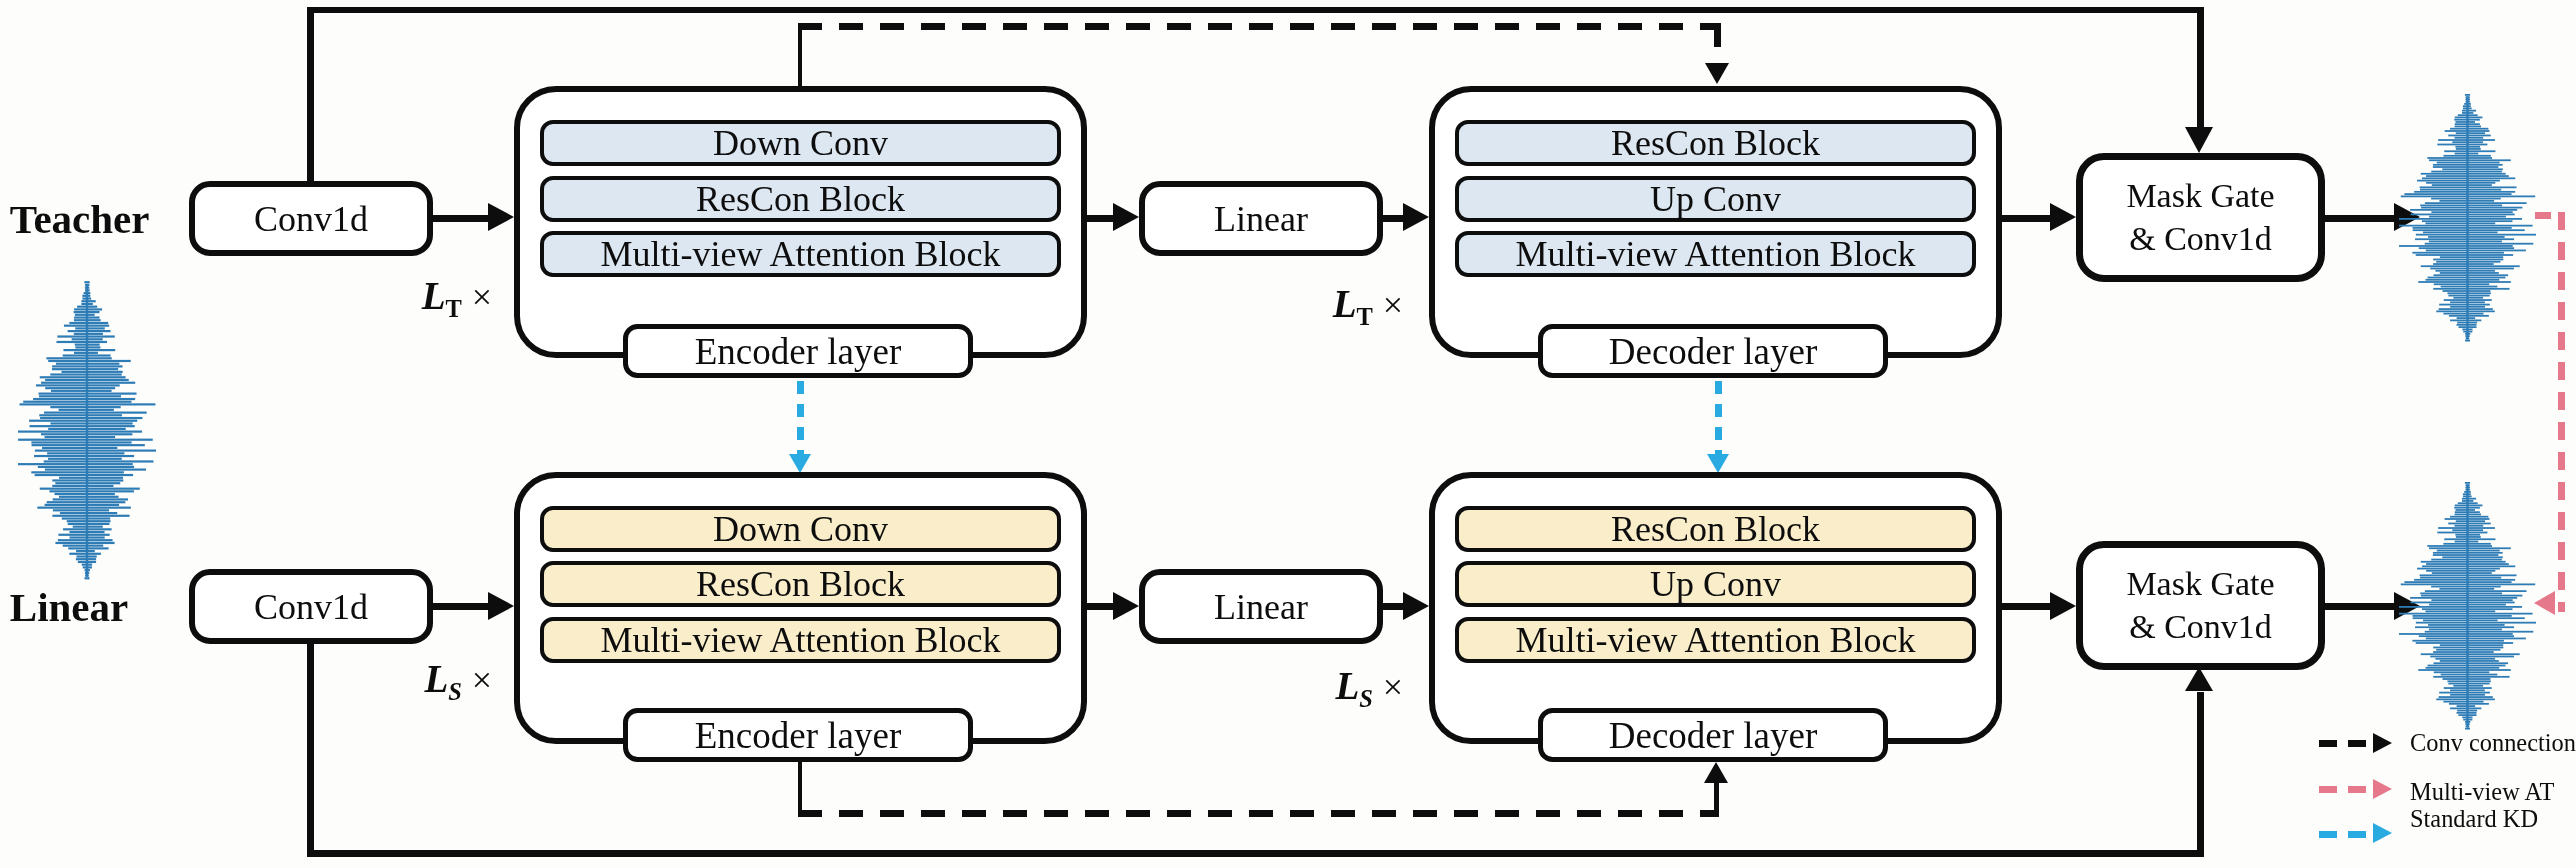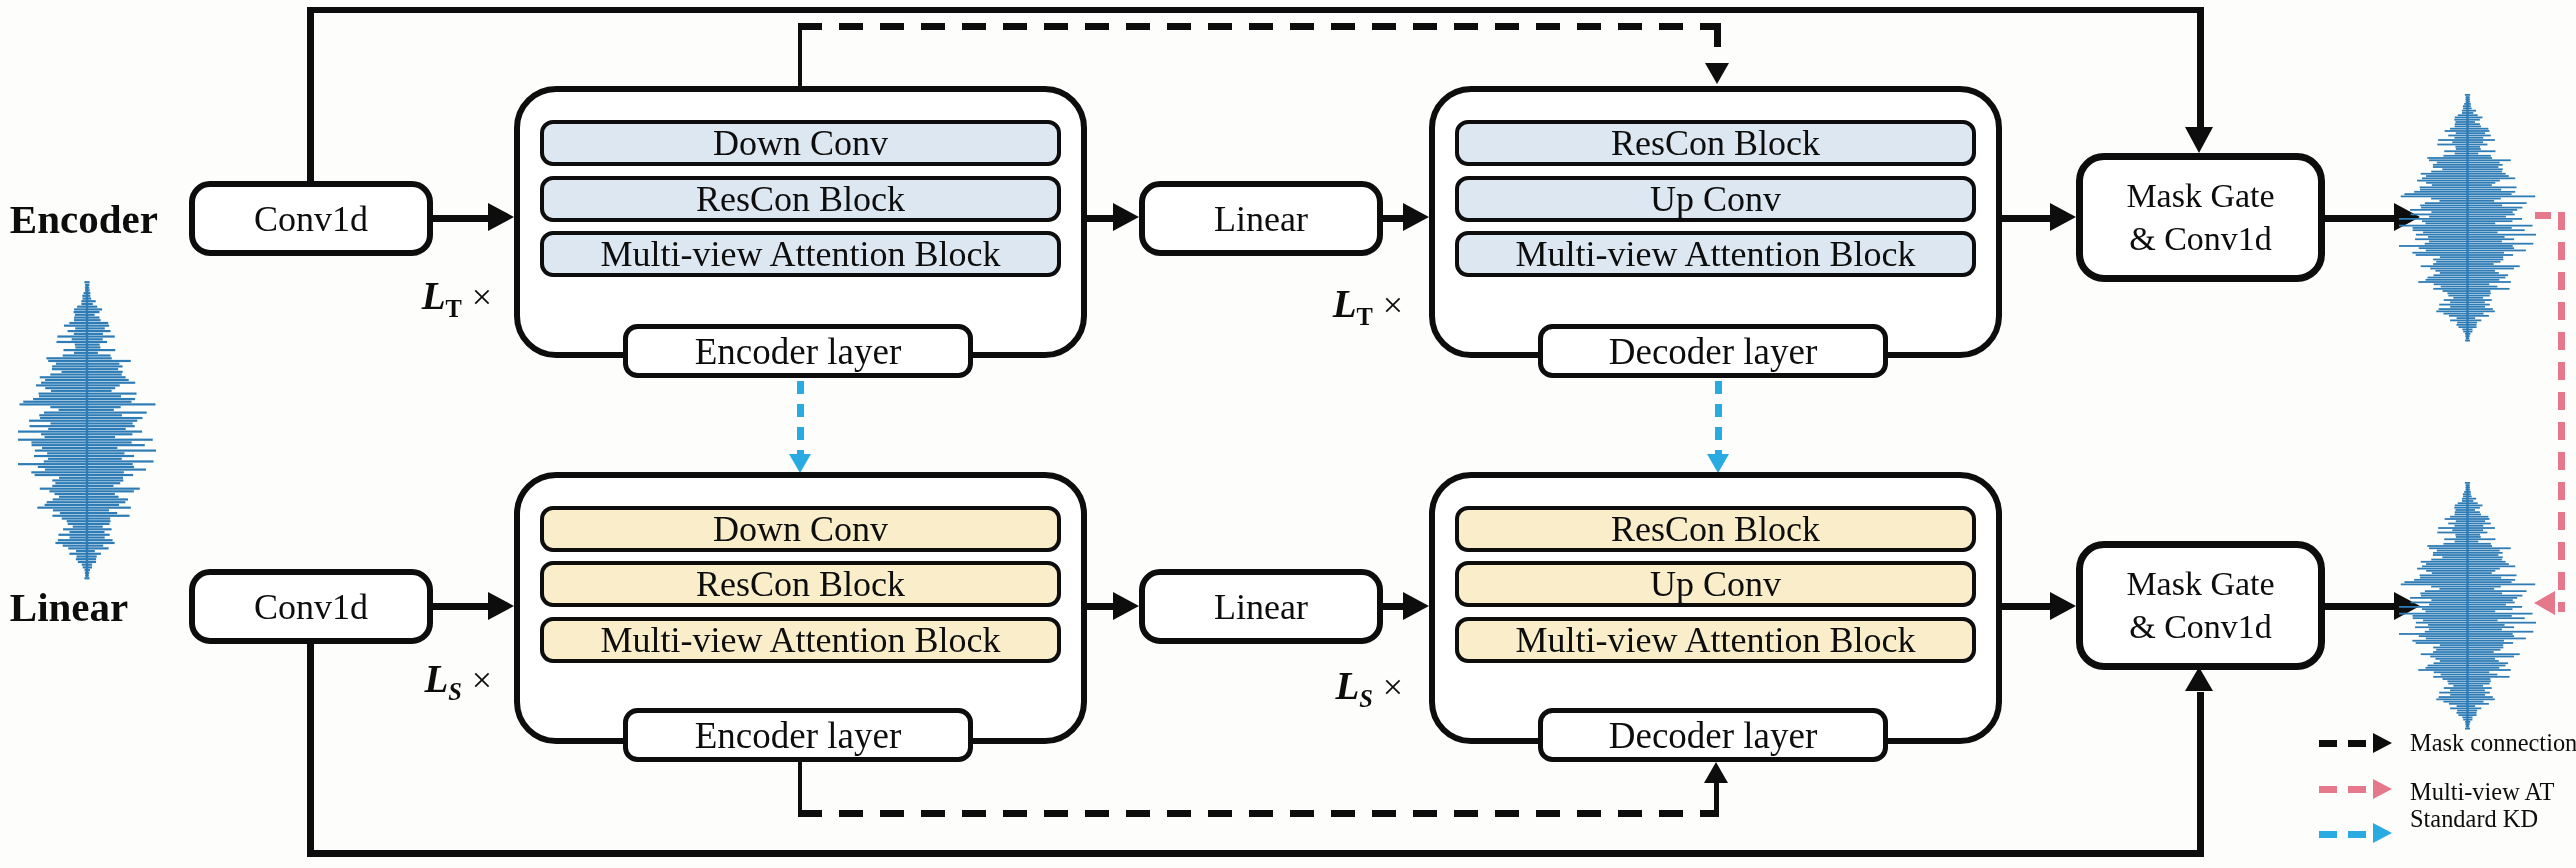--- a/index.html
+++ b/index.html
@@ -106,21 +106,21 @@
 
   <div class="vdash-blue" style="left:797px;top:381px;width:6.5px;height:75px;"></div>
   <div class="tri down blue" style="left:789px;top:454px;"></div>
   <div class="vdash-blue" style="left:1715px;top:381px;width:6.5px;height:75px;"></div>
   <div class="tri down blue" style="left:1707px;top:454px;"></div>
 
   <div class="hdash-pink" style="left:2535px;top:212px;width:29px;height:6.5px;"></div>
   <div class="vdash-pink" style="left:2558px;top:212px;width:6.5px;height:400px;"></div>
   <div class="tri left" style="left:2534px;top:591px;"></div>
 
-  <div class="rlabel" style="left:9.8px;top:195px;">Encoder</div>
+  <div class="rlabel" style="left:9.8px;top:195px;">Teacher</div>
 
   <div class="box" style="left:189px;top:181px;width:244px;height:75px;">
     <span>Conv1d</span>
   </div>
 
   <div class="hline" style="left:433px;top:215px;width:57px;height:6.5px;"></div>
   <div class="tri right" style="left:488px;top:203px;"></div>
 
   <div class="mult" style="left:370px;top:273px;width:122px;text-align:right;">
     <span class="mbase">L</span><span class="msub">T</span><span class="mtimes">×</span>
@@ -586,21 +586,21 @@
         <rect x="78.7" y="291.1" width="11.3" height="2.2"></rect>
         <rect x="81.0" y="293.9" width="6.5" height="2.2"></rect>
         <rect x="81.4" y="296.7" width="5.3" height="2.2"></rect>
         <rect x="81.7" y="299.5" width="4.5" height="2.2"></rect>
         <rect x="81.0" y="302.2" width="6.1" height="2.2"></rect>
       </g>
     </svg>
 
   <div class="ldash black" style="left:2319px;top:740px;"></div>
   <div class="ltri black" style="left:2373px;top:733px;"></div>
-  <div class="legend-label" style="left:2410px;top:729px;">Mask connection</div>
+  <div class="legend-label" style="left:2410px;top:729px;">Conv connection</div>
 
   <div class="ldash pink" style="left:2319px;top:786px;"></div>
   <div class="ltri pink" style="left:2373px;top:779px;"></div>
   <div class="legend-label" style="left:2410px;top:805px;">Standard KD</div>
 
   <div class="ldash blue" style="left:2319px;top:831px;"></div>
   <div class="ltri blue" style="left:2373px;top:823px;"></div>
   <div class="legend-label" style="left:2410px;top:778px;">Multi-view AT</div>
 
 </div>

